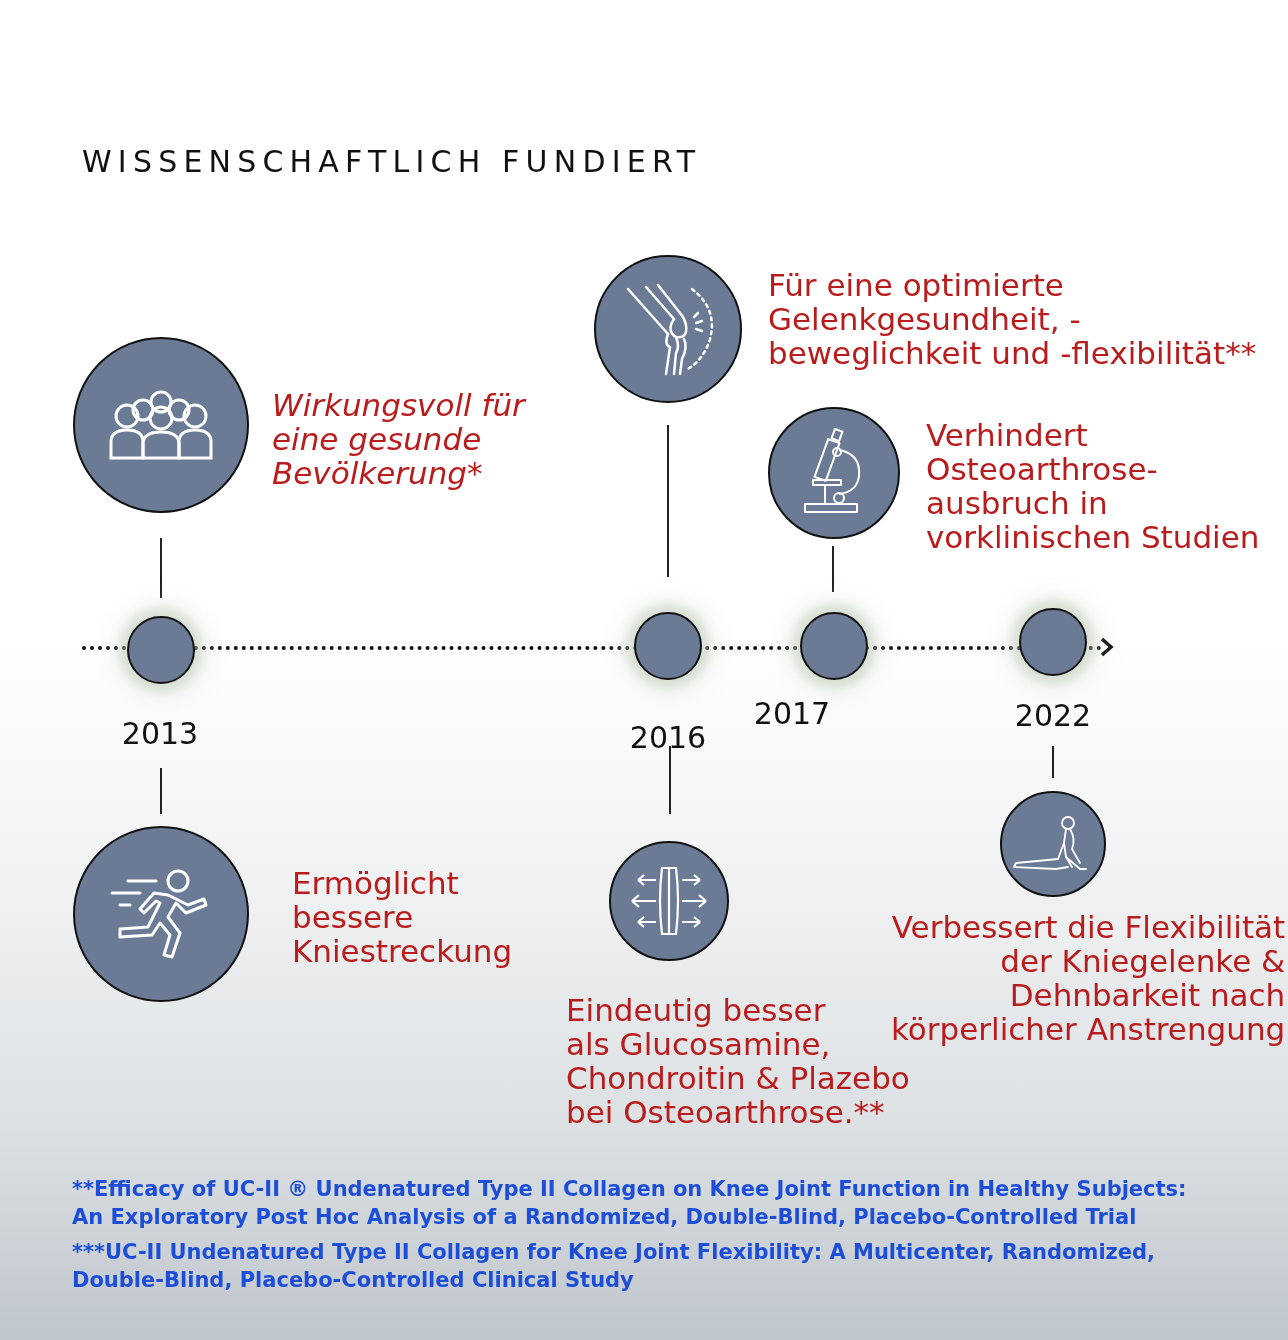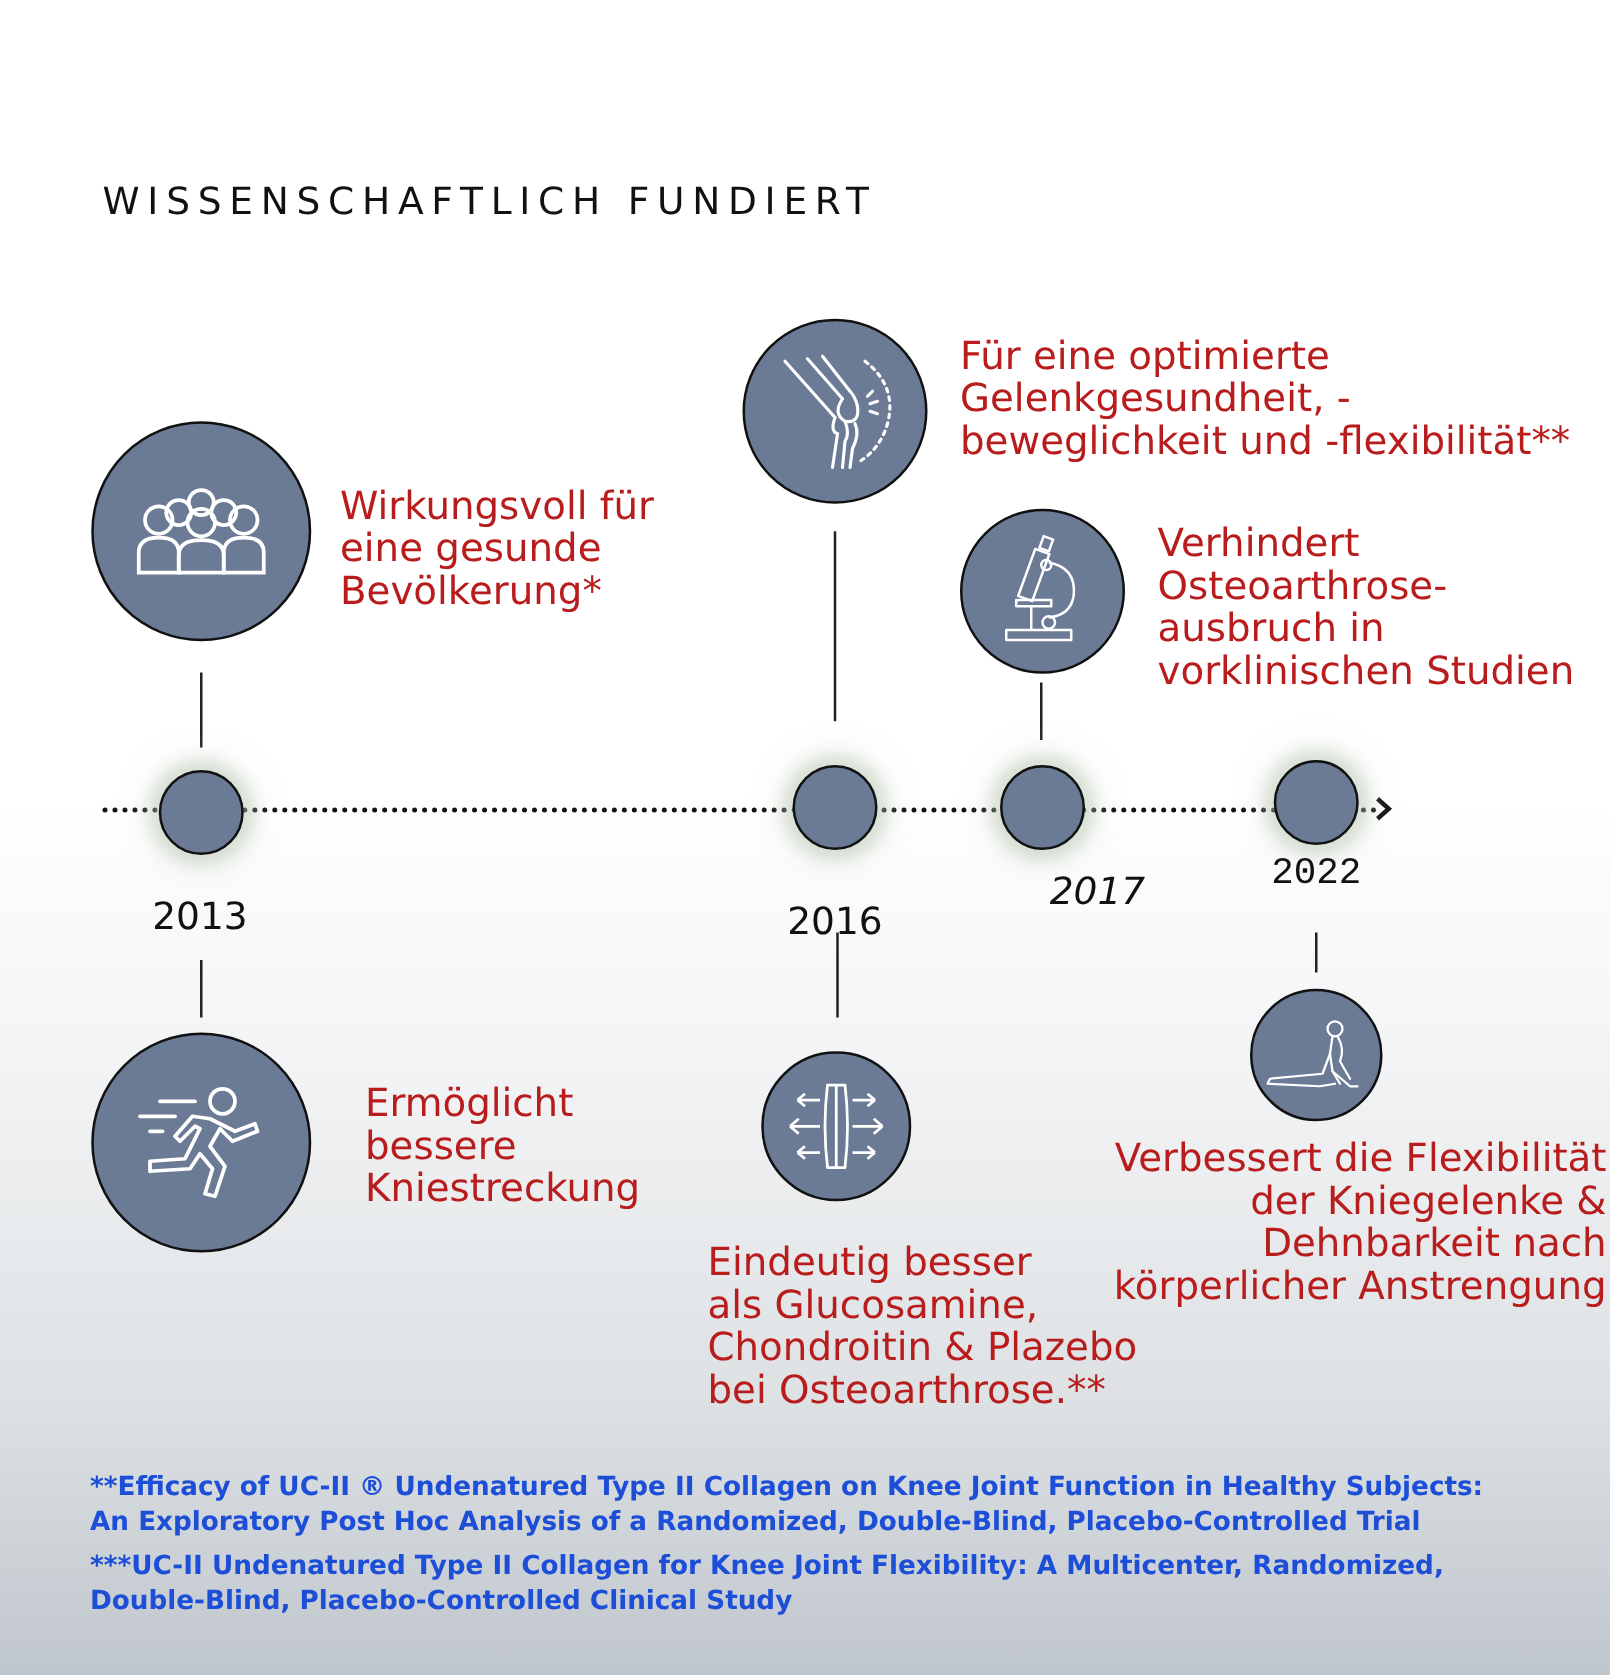--- a/index.html
+++ b/index.html
@@ -36,21 +36,21 @@
       <circle cx="34" cy="20" r="10"></circle>
       <circle cx="70" cy="20" r="10"></circle>
     <circle cx="18" cy="26" r="11"></circle>
       <circle cx="52" cy="28" r="11"></circle>
       <circle cx="86" cy="26" r="11"></circle>
     <path d="M2 68 V52 Q2 40 18 40 Q34 40 34 52 V68 Z"></path>
     <path d="M34 68 V54 Q34 42 52 42 Q70 42 70 54 V68 Z"></path>
     <path d="M70 68 V52 Q70 40 86 40 Q102 40 102 52 V68 Z"></path>
   </svg>
 </div>
-<div class="txt" style="left:272px;top:388px;white-space:pre;">Wirkungsvoll für
+<div class="txt" style="left:272px;top:388px;white-space:pre;font-style:italic;">Wirkungsvoll für
 eine gesunde
 Bevölkerung*</div>
 <div class="vline" style="left:160px;top:538px;height:60px;"></div>
 <div class="dot" style="left:127px;top:616px;"></div>
 <div class="year" style="left:100px;top:716px;">2013</div>
 <div class="vline" style="left:160px;top:768px;height:46px;"></div>
 <div class="circle" style="left:73px;top:826px;width:176px;height:176px;">
   <svg width="110" height="90" viewBox="0 0 110 90" fill="none" stroke="#fff" stroke-width="3" stroke-linecap="round" stroke-linejoin="round">
     <line x1="22" y1="12" x2="50" y2="12"></line>
       <line x1="6" y1="24" x2="34" y2="24"></line>
@@ -113,24 +113,24 @@
     <rect x="6" y="76" width="52" height="8"></rect>
     <line x1="26" y1="57" x2="26" y2="76"></line>
   </svg>
 </div>
 <div class="txt" style="left:926px;top:418px;white-space:pre;">Verhindert
 Osteoarthrose-
 ausbruch in
 vorklinischen Studien</div>
 <div class="vline" style="left:832px;top:546px;height:46px;"></div>
 <div class="dot" style="left:800px;top:612px;"></div>
-<div class="year" style="left:818px;top:696px;font-style:italic;">2017</div>
+<div class="year" style="left:732px;top:696px;">2017</div>
 
 <div class="dot" style="left:1019px;top:608px;"></div>
-<div class="year" style="left:993px;top:682px;font-family:Liberation Mono, monospace;">2022</div>
+<div class="year" style="left:993px;top:698px;">2022</div>
 <div class="vline" style="left:1052px;top:746px;height:32px;"></div>
 <div class="circle" style="left:1000px;top:791px;width:106px;height:106px;">
   <svg width="86" height="62" viewBox="0 0 86 62" fill="none" stroke="#fff" stroke-width="1.8" stroke-linejoin="round" stroke-linecap="round">
     <circle cx="58" cy="10" r="6"></circle>
     <path d="M56 16 L54 30 L56 44 L70 56 L76 56"></path>
     <path d="M60 16 Q66 26 62 36 L70 50"></path>
     <path d="M54 30 L48 46 L6 50 L4 54 L46 56 L58 54"></path>
     <path d="M56 44 L62 54"></path>
   </svg>
 </div>

